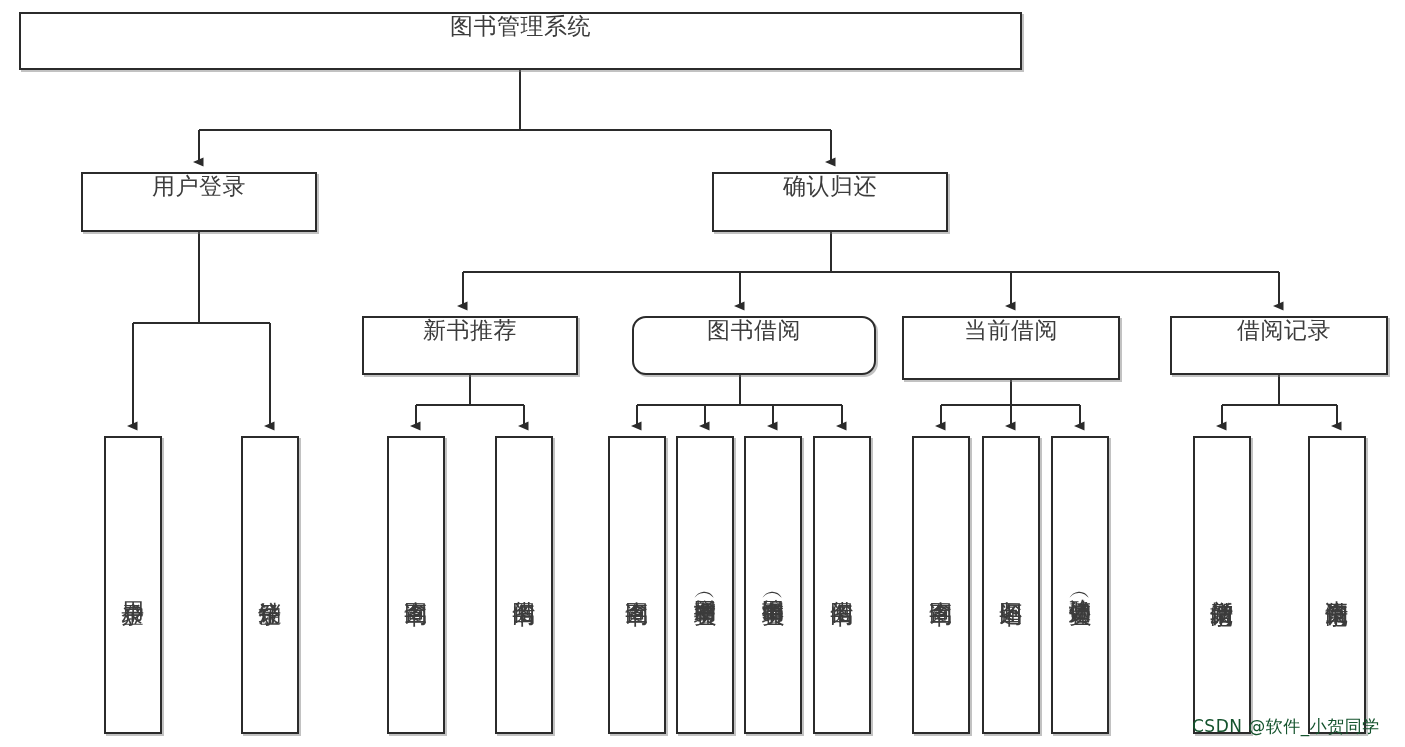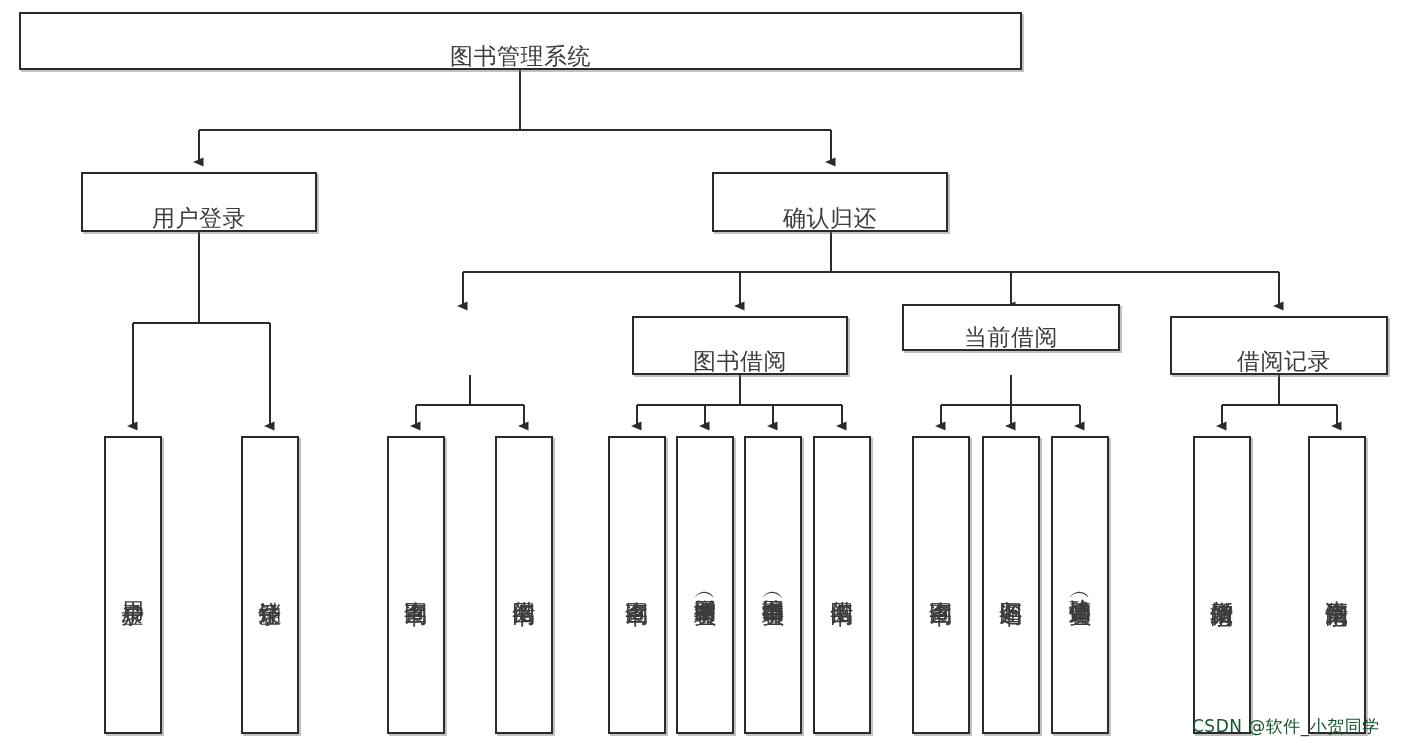--- a/index.html
+++ b/index.html
@@ -24,21 +24,21 @@
     width: 1405px;
     height: 747px;
   }
   .node {
     position: absolute;
     box-sizing: border-box;
     border: 2px solid #2b2b2b;
     background: #ffffff;
     color: #3c3c3c;
     display: flex;
-    align-items: flex-end;
+    align-items: flex-start;
     justify-content: center;
     box-shadow: 2px 2px 0 rgba(120,120,120,0.45);
   }
   .node .label {
     font-size: 23px;
     line-height: 1.05;
     letter-spacing: 0.5px;
     white-space: nowrap;
     color: #3c3c3c;
   }
@@ -128,24 +128,27 @@
     <span class="label">图书管理系统</span>
   </div>
 
   <div class="node" style="left:81px; top:172px; width:236px; height:60px;">
     <span class="label">用户登录</span>
   </div>
   <div class="node" style="left:712px; top:172px; width:236px; height:60px;">
     <span class="label">确认归还</span>
   </div>
 
-  <div class="node" style="left:632px; top:316px; width:216px; height:59px;">
+  <div class="node" style="left:362px; top:316px; width:216px; height:59px;">
+    <span class="label">新书推荐</span>
+  </div>
+  <div class="node" style="left:632px; top:316px; width:244px; height:59px;border-radius:14px;">
     <span class="label">图书借阅</span>
   </div>
-  <div class="node" style="left:902px; top:304px; width:218px; height:47px;">
+  <div class="node" style="left:902px; top:316px; width:218px; height:64px;">
     <span class="label">当前借阅</span>
   </div>
   <div class="node" style="left:1170px; top:316px; width:218px; height:59px;padding-left:10px;">
     <span class="label">借阅记录</span>
   </div>
 
   <div class="node vertical" style="left:104px; top:436px; width:58px; height:298px;">
     <span class="label">用户登录</span>
   </div>
   <div class="node vertical" style="left:241px; top:436px; width:58px; height:298px;">

